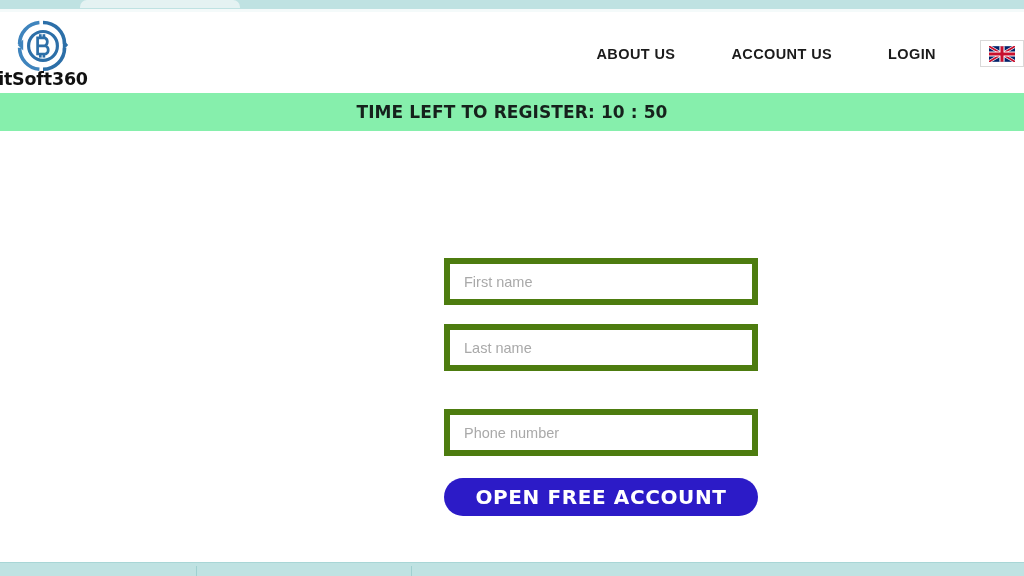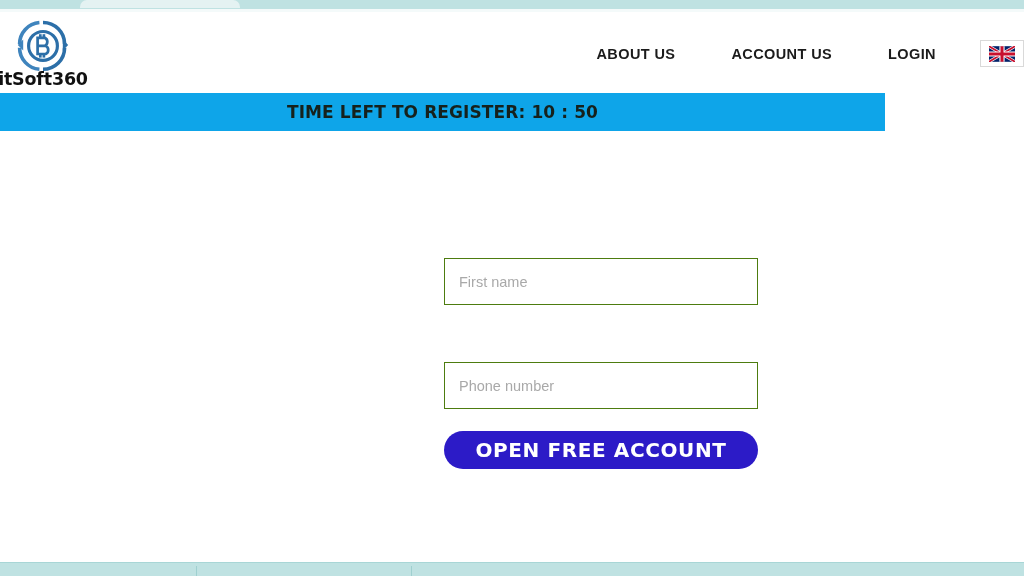--- a/index.html
+++ b/index.html
@@ -109,23 +109,23 @@
   .flag-uk {
     width: 26px;
     height: 16px;
     display: block;
   }
 
   
   .countdown-banner {
     position: absolute;
     left: 0; top: 93px;
-    width: 885px;
+    width: 1024px;
     height: 38px;
-    background: #0ea5e9;
+    background: #86efac;
     display: flex;
     align-items: center;
     justify-content: center;
   }
   .countdown-text {
     font-size: 17px;
     font-weight: 700;
     color: #16211c;
     letter-spacing: 0.1px;
     white-space: nowrap;
@@ -144,21 +144,21 @@
   .signup-form {
     position: absolute;
     left: 444px;
     top: 127px;
     width: 314px;
   }
 
   .form-field {
     width: 314px;
     height: 47px;
-    border: 1px solid #4d7c0f;
+    border: 6px solid #4d7c0f;
     background: #ffffff;
     font-size: 14.5px;
     color: #333333;
     padding: 0 14px;
     outline: none;
     display: block;
     font-family: "Liberation Sans", sans-serif;
   }
   .form-field::placeholder {
     color: #a9a9a9;
@@ -252,20 +252,21 @@
   <div class="countdown-banner">
     <span class="countdown-text">TIME LEFT TO REGISTER: 10 : 50</span>
   </div>
 
   <section class="hero">
     <form class="signup-form">
 
       <input class="form-field" type="text" placeholder="First name" style="">
       <div class="field-gap"></div>
 
+      <input class="form-field" type="text" placeholder="Last name" style="">
       <div class="field-gap"></div>
 
       <div class="field-gap"></div>
 
       <input class="form-field" type="tel" placeholder="Phone number" style="">
 
       <button class="submit-button" type="submit">OPEN FREE ACCOUNT</button>
 
     </form>
   </section>

